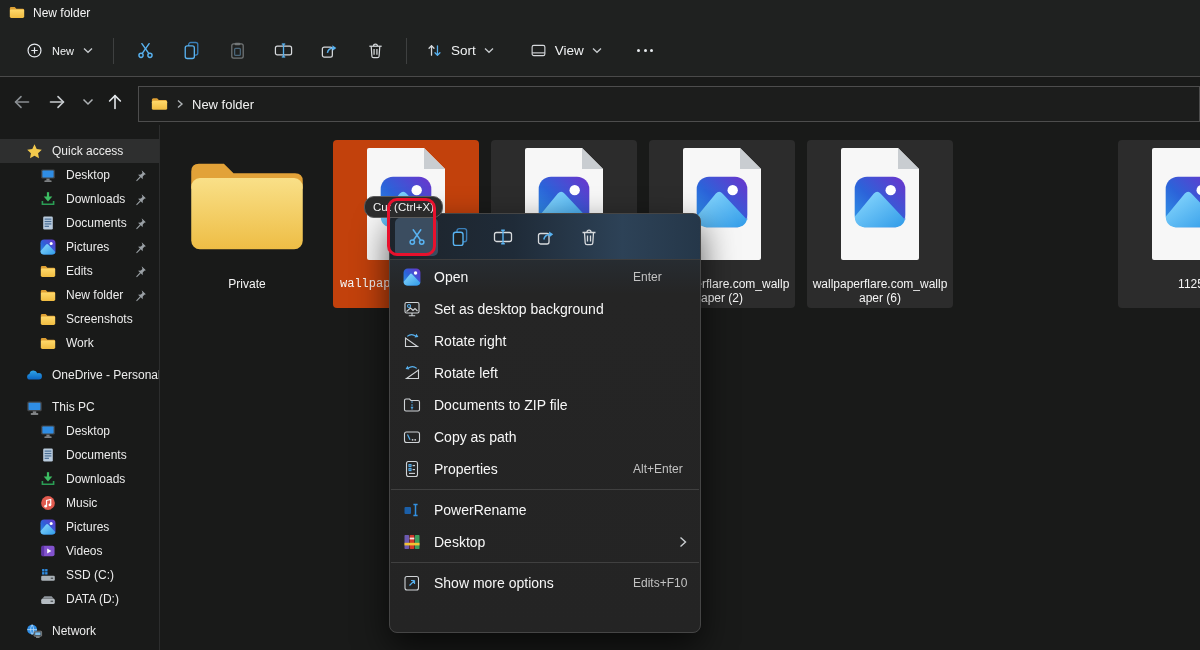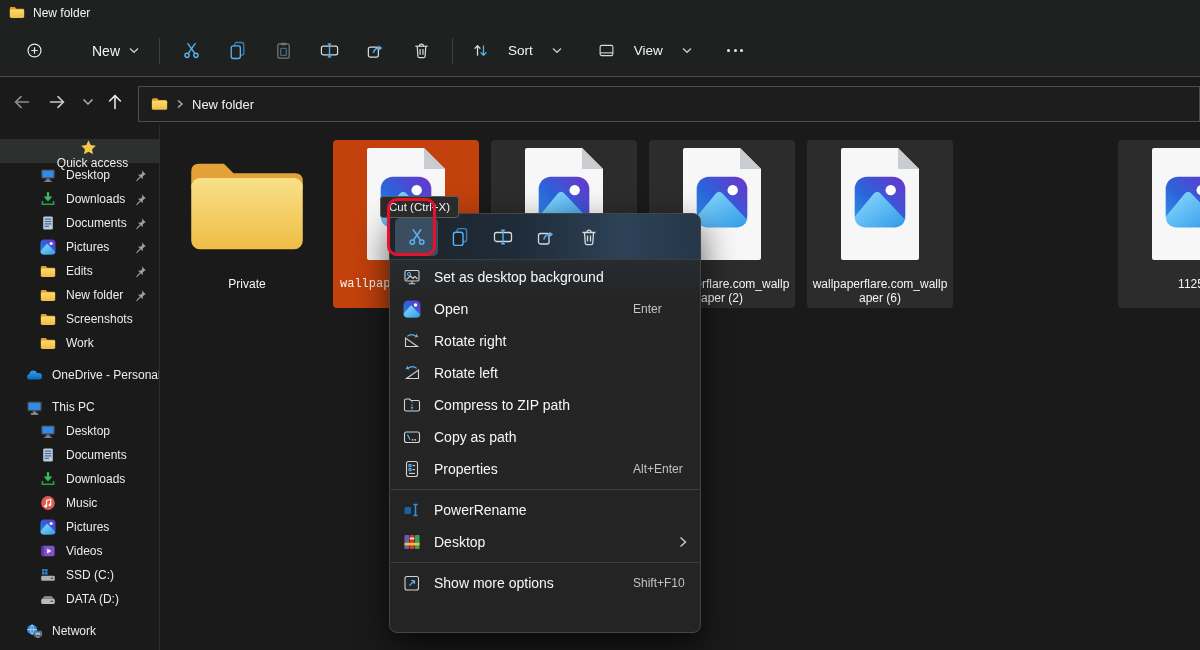--- a/index.html
+++ b/index.html
@@ -10,40 +10,40 @@
     color:#f0f0f0; -webkit-font-smoothing:antialiased;
   }
   
   .titlebar { position:absolute; left:0; top:0; width:100%; height:25px;
     background:#1f2120; display:flex; align-items:center; padding-left:9px; gap:8px; }
   .titlebar .ttl { font-size:12px; color:#f5f5f5; }
   .commandbar { position:absolute; left:0; top:25px; width:100%; height:52px;
     background:#1f2120; border-bottom:1px solid #4a4a4a;
     display:flex; align-items:center; padding-left:14px; }
   .newbtn { display:flex; align-items:center; gap:9px; padding:7px 12px; border-radius:5px; cursor:default; }
-  .newbtn .nlbl { font-size:14px; color:#f0f2f3;margin-left:40px; }
+  .newbtn .nlbl { font-size:11px; color:#f0f2f3; }
   .cbsep { width:1px; height:26px; background:#3e4040; margin:0 8px; }
   .cbtn { width:46px; height:38px; display:flex; align-items:center; justify-content:center; border-radius:5px; }
   .cbgroup { display:flex; align-items:center; }
-  .ddbtn { display:flex; align-items:center; gap:19px; padding:8px 11px; border-radius:5px; }
+  .ddbtn { display:flex; align-items:center; gap:8px; padding:8px 11px; border-radius:5px; }
   .ddbtn .dlbl { font-size:13.5px; color:#f0f2f3; }
   .dots { display:flex; gap:3.5px; padding:0 14px; margin-left:10px; }
   .dots i { width:3.2px; height:3.2px; border-radius:50%; background:#e6eaee; }
   
   .navbar { position:absolute; left:0; top:78px; width:100%; height:47px; background:#191a19; }
   .navarr { position:absolute; top:12px; width:24px; height:24px; display:flex; align-items:center; justify-content:center; }
   .breadcrumb { position:absolute; left:138px; right:0; top:8px; height:36px;
     border:1px solid #4d4d4d; background:#1c1d1c; display:flex; align-items:center; padding-left:12px; gap:8px; }
   .breadcrumb .bclbl { font-size:13px; color:#f2f2f2; }
   
   .sidebar { position:absolute; left:0; top:125px; width:159px; bottom:0; padding-top:14px; overflow:hidden; }
   .vside { position:absolute; left:159px; top:125px; bottom:0; width:1px; background:#2c2d2d; }
   .srow { display:flex; align-items:center; height:24px; padding-left:26px; cursor:default; }
   .srow.lvl1 { padding-left:40px; }
-  .srow.sel { background:#2e2f2f;flex-direction:column; }
+  .srow.sel { background:#2e2f2f; }
   .srow.mt8 { margin-top:8px; }
   .sic { width:17px; height:17px; margin-right:9px; flex:0 0 auto; display:flex; align-items:center; }
   .slabel { font-size:12px; color:#ececec; white-space:nowrap; }
   .pin { margin-left:auto; margin-right:12px; width:13px; height:13px; flex:0 0 auto; }
   
   .main { position:absolute; left:160px; top:125px; right:0; bottom:0; overflow:hidden; }
   .tile { position:absolute; top:15px; width:146px; height:168px; border-radius:4px; }
   .tile.hlt { background:#2c2c2c; }
   .tile.sel { background:#c2410c;font-family:Liberation Mono, monospace; }
   .fname { position:absolute; top:137px; left:3px; right:3px; text-align:center;
@@ -67,22 +67,22 @@
   .mtbbtn { width:43px; height:38px; border-radius:5px; display:flex; align-items:center; justify-content:center; }
   .mtbbtn.hl { background:#3b4d60; }
   .mitems { padding-top:1px; }
   .mi { position:relative; display:flex; align-items:center; height:32px; padding:0 14px 0 12px; cursor:default; }
   .mic { width:19px; height:19px; margin-right:13px; flex:0 0 auto; display:flex; align-items:center; justify-content:center; }
   .mlabel { font-size:14px; color:#f7f7f7; white-space:nowrap; }
   .msc { position:absolute; left:243px; font-size:12px; color:#c3c3c3; }
   .msub { position:absolute; right:13px; display:flex; }
   .msep { height:1px; background:#404040; margin:4px 1px; }
   
-  .tip { position:absolute; left:380px; top:196px; z-index:50;
-    background:#2b2b2b; border:1px solid #5c5c5c; border-radius:3px;
+  .tip { position:absolute; left:364px; top:196px; z-index:50;
+    background:#2b2b2b; border:1px solid #5c5c5c; border-radius:10px;
     padding:4px 8px; font-size:11.5px; color:#f2f2f2; white-space:nowrap; }
   .redbox { position:absolute; left:387px; top:198px; width:49px; height:58px;
     border:3px solid #e8112d; border-radius:10px; z-index:60; pointer-events:none; }
   svg { display:block; }
   .hiddefs { position:absolute; width:0; height:0; }
 </style>
 </head>
 <body>
 
 <svg class="hiddefs" aria-hidden="true">
@@ -624,39 +624,39 @@
         </div>
       <div class="mtbbtn">
           <svg width="20" height="20" viewBox="0 0 20 20">
             <use href="#sym-del"></use>
           </svg>
         </div>
     </div>
     <div class="mitems">
       <div class="mi">
         <span class="mic">
+            <svg width="18" height="18" viewBox="0 0 48 48">
+              <use href="#sym-img"></use>
+            </svg>
+          </span>
+        <span class="mlabel">Open</span>
+        <span class="msc">Enter</span>
+      </div>
+      <div class="mi">
+        <span class="mic">
           <svg width="18" height="18" viewBox="0 0 18 18">
               <g fill="none" stroke-width="1.1">
                 <rect x="2" y="2.5" width="14" height="10.5" rx="1.5" stroke="#d0d4d7"></rect>
                 <circle cx="6" cy="6" r="1.5" stroke="#58b2f0"></circle>
                 <path d="M3.5 11.5 L7.5 8 L10 10.5 L12 8.5 L14.5 11" stroke="#d0d4d7"></path>
                 <path d="M9 13 L9 15.6 M5.8 15.8 L12.2 15.8" stroke="#d0d4d7"></path>
               </g>
             </svg>
         </span>
         <span class="mlabel">Set as desktop background</span>
-      </div>
-      <div class="mi">
-        <span class="mic">
-            <svg width="18" height="18" viewBox="0 0 48 48">
-              <use href="#sym-img"></use>
-            </svg>
-          </span>
-        <span class="mlabel">Open</span>
-        <span class="msc">Enter</span>
       </div>
       <div class="mi">
         <span class="mic">
           <svg width="18" height="18" viewBox="0 0 18 18">
               <g fill="none" stroke-width="1.1">
                 <path d="M2.5 14.5 L14.5 14.5 L2.5 6 Z" stroke="#d0d4d7"></path>
                 <path d="M4.2 4.4 Q8.6 0.8 13 4.4" stroke="#58b2f0"></path>
               </g>
               <path d="M11.6 5.6 L15.4 5 L13.4 1.8 Z" fill="#58b2f0"></path>
             </svg>
@@ -680,21 +680,21 @@
       <div class="mi">
         <span class="mic">
           <svg width="18" height="18" viewBox="0 0 18 18">
               <path d="M1.5 4.5 Q1.5 3 3 3 L6.5 3 L8 4.5 L15 4.5 Q16.5 4.5 16.5 6 L16.5 13.5 Q16.5 15 15 15 L3 15 Q1.5 15 1.5 13.5 Z" fill="none" stroke="#d0d4d7" stroke-width="1.1"></path>
               <g stroke="#58b2f0" stroke-width="1.1" fill="none">
                 <path d="M9 5.2 L9 6.8 M9 8.2 L9 9.8"></path>
                 <path d="M7.8 11.2 L10.2 11.2 M9 11.2 L9 13.4"></path>
               </g>
             </svg>
         </span>
-        <span class="mlabel">Compress to ZIP path</span>
+        <span class="mlabel">Documents to ZIP file</span>
       </div>
       <div class="mi">
         <span class="mic">
           <svg width="18" height="18" viewBox="0 0 18 18">
               <rect x="1.5" y="4" width="15" height="10.5" rx="2" fill="none" stroke="#d0d4d7" stroke-width="1.1"></rect>
               <path d="M4.5 6.5 L7 11.8" stroke="#58b2f0" stroke-width="1.2"></path>
               <circle cx="9.6" cy="11.8" r="0.9" fill="#d0d4d7"></circle>
               <circle cx="12.2" cy="11.8" r="0.9" fill="#d0d4d7"></circle>
             </svg>
         </span>
@@ -751,21 +751,21 @@
       <div class="mi">
         <span class="mic">
           <svg width="18" height="18" viewBox="0 0 18 18">
               <rect x="2" y="2.5" width="13.5" height="13.5" rx="2" fill="none" stroke="#d0d4d7" stroke-width="1.1"></rect>
               <g stroke="#58b2f0" stroke-width="1.2" fill="none">
                 <path d="M6.5 11.5 L11.5 6.5 M11.5 6.5 L8 6.5 M11.5 6.5 L11.5 10"></path>
               </g>
             </svg>
         </span>
         <span class="mlabel">Show more options</span>
-        <span class="msc">Shift+F10</span>
+        <span class="msc">Edits+F10</span>
       </div>
     </div>
   </div>
 
   <div class="tip">Cut (Ctrl+X)</div>
   <div class="redbox"></div>
 
 </div>
 
 </body></html>

